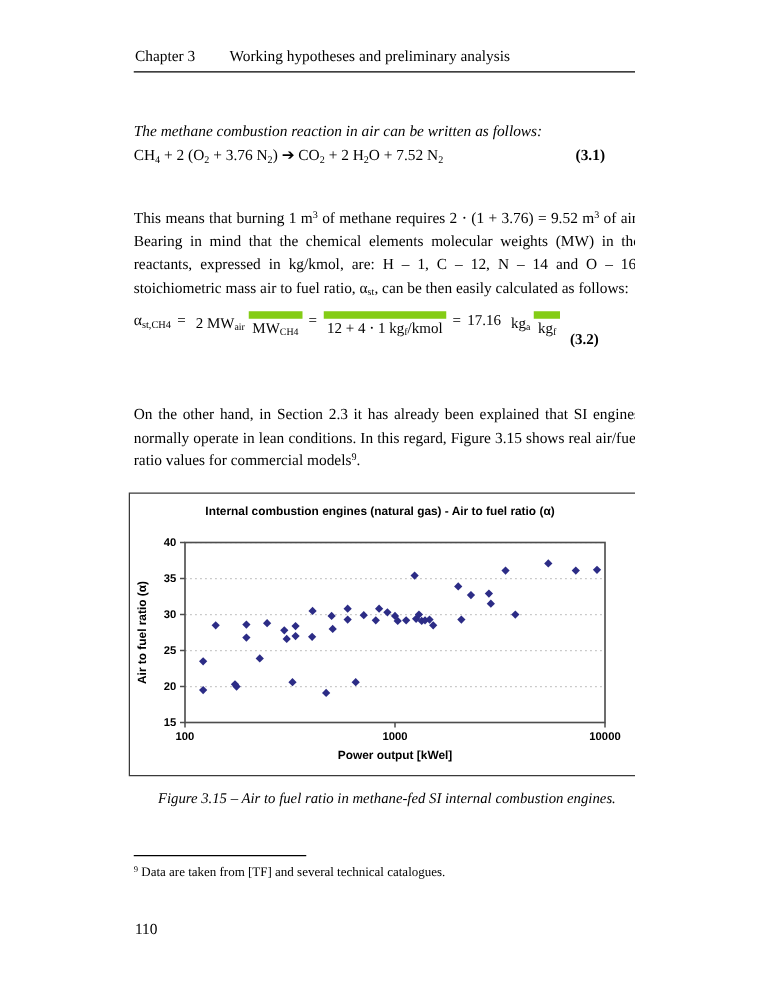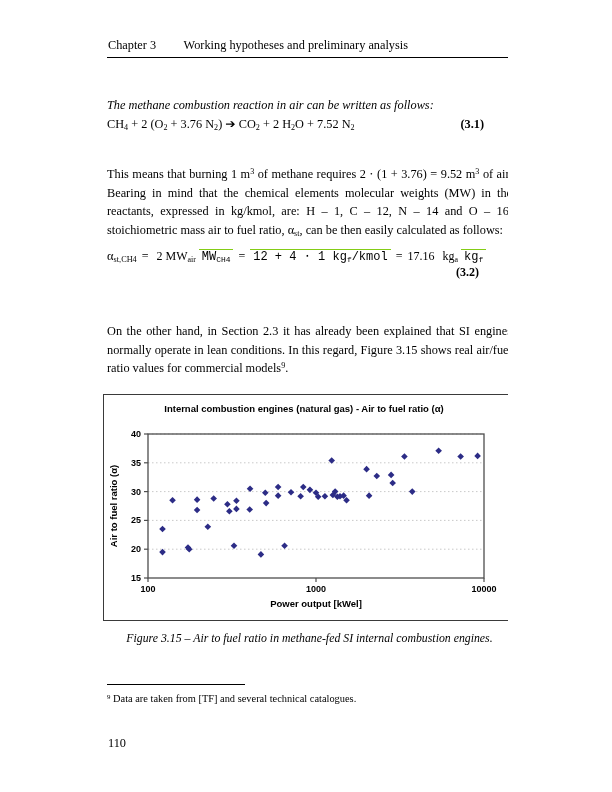--- a/index.html
+++ b/index.html
@@ -25,21 +25,21 @@
   .eq-line { position:absolute; left:107px; width:405px; font-size:12.3px; }
   #eq31 { top:117px; }
   .eqnum { position:absolute; right:28px; top:50%; transform:translateY(-50%);font-weight:bold; }
   #eq31 .eqnum { top:0; transform:none; }
 
   .eq-row { position:absolute; left:107px; top:249px; width:405px; height:46px;
             display:flex; align-items:flex-start; font-size:12px; }
   .eq-row > * { margin-right:5px; }
   .frac { display:inline-flex; flex-direction:row; align-items:center; line-height:1.15; }
   .frac .num { padding:0 3px 1px; }
-  .frac .den { border-top:1px solid #84cc16; padding:1px 3px 0;font-family:Liberation Mono, monospace; }
+  .frac .den { border-top:6px solid #84cc16; padding:1px 3px 0; }
   .alpha-lhs { font-size:12.5px; }
 
   #chart-box { position:absolute; left:103px; top:394px; width:406px; height:225px;
                border:1.2px solid #3a3a3a; background:#fff; }
 
   #caption { position:absolute; left:107px; top:631px; width:405px; text-align:center;
              font-style:italic; font-size:11.8px; }
 
   .footnote-rule { position:absolute; left:107px; top:684px; width:138px; border-top:1px solid #000; }
   #footnote { position:absolute; left:107px; top:693px; width:405px; font-size:10.4px; }

